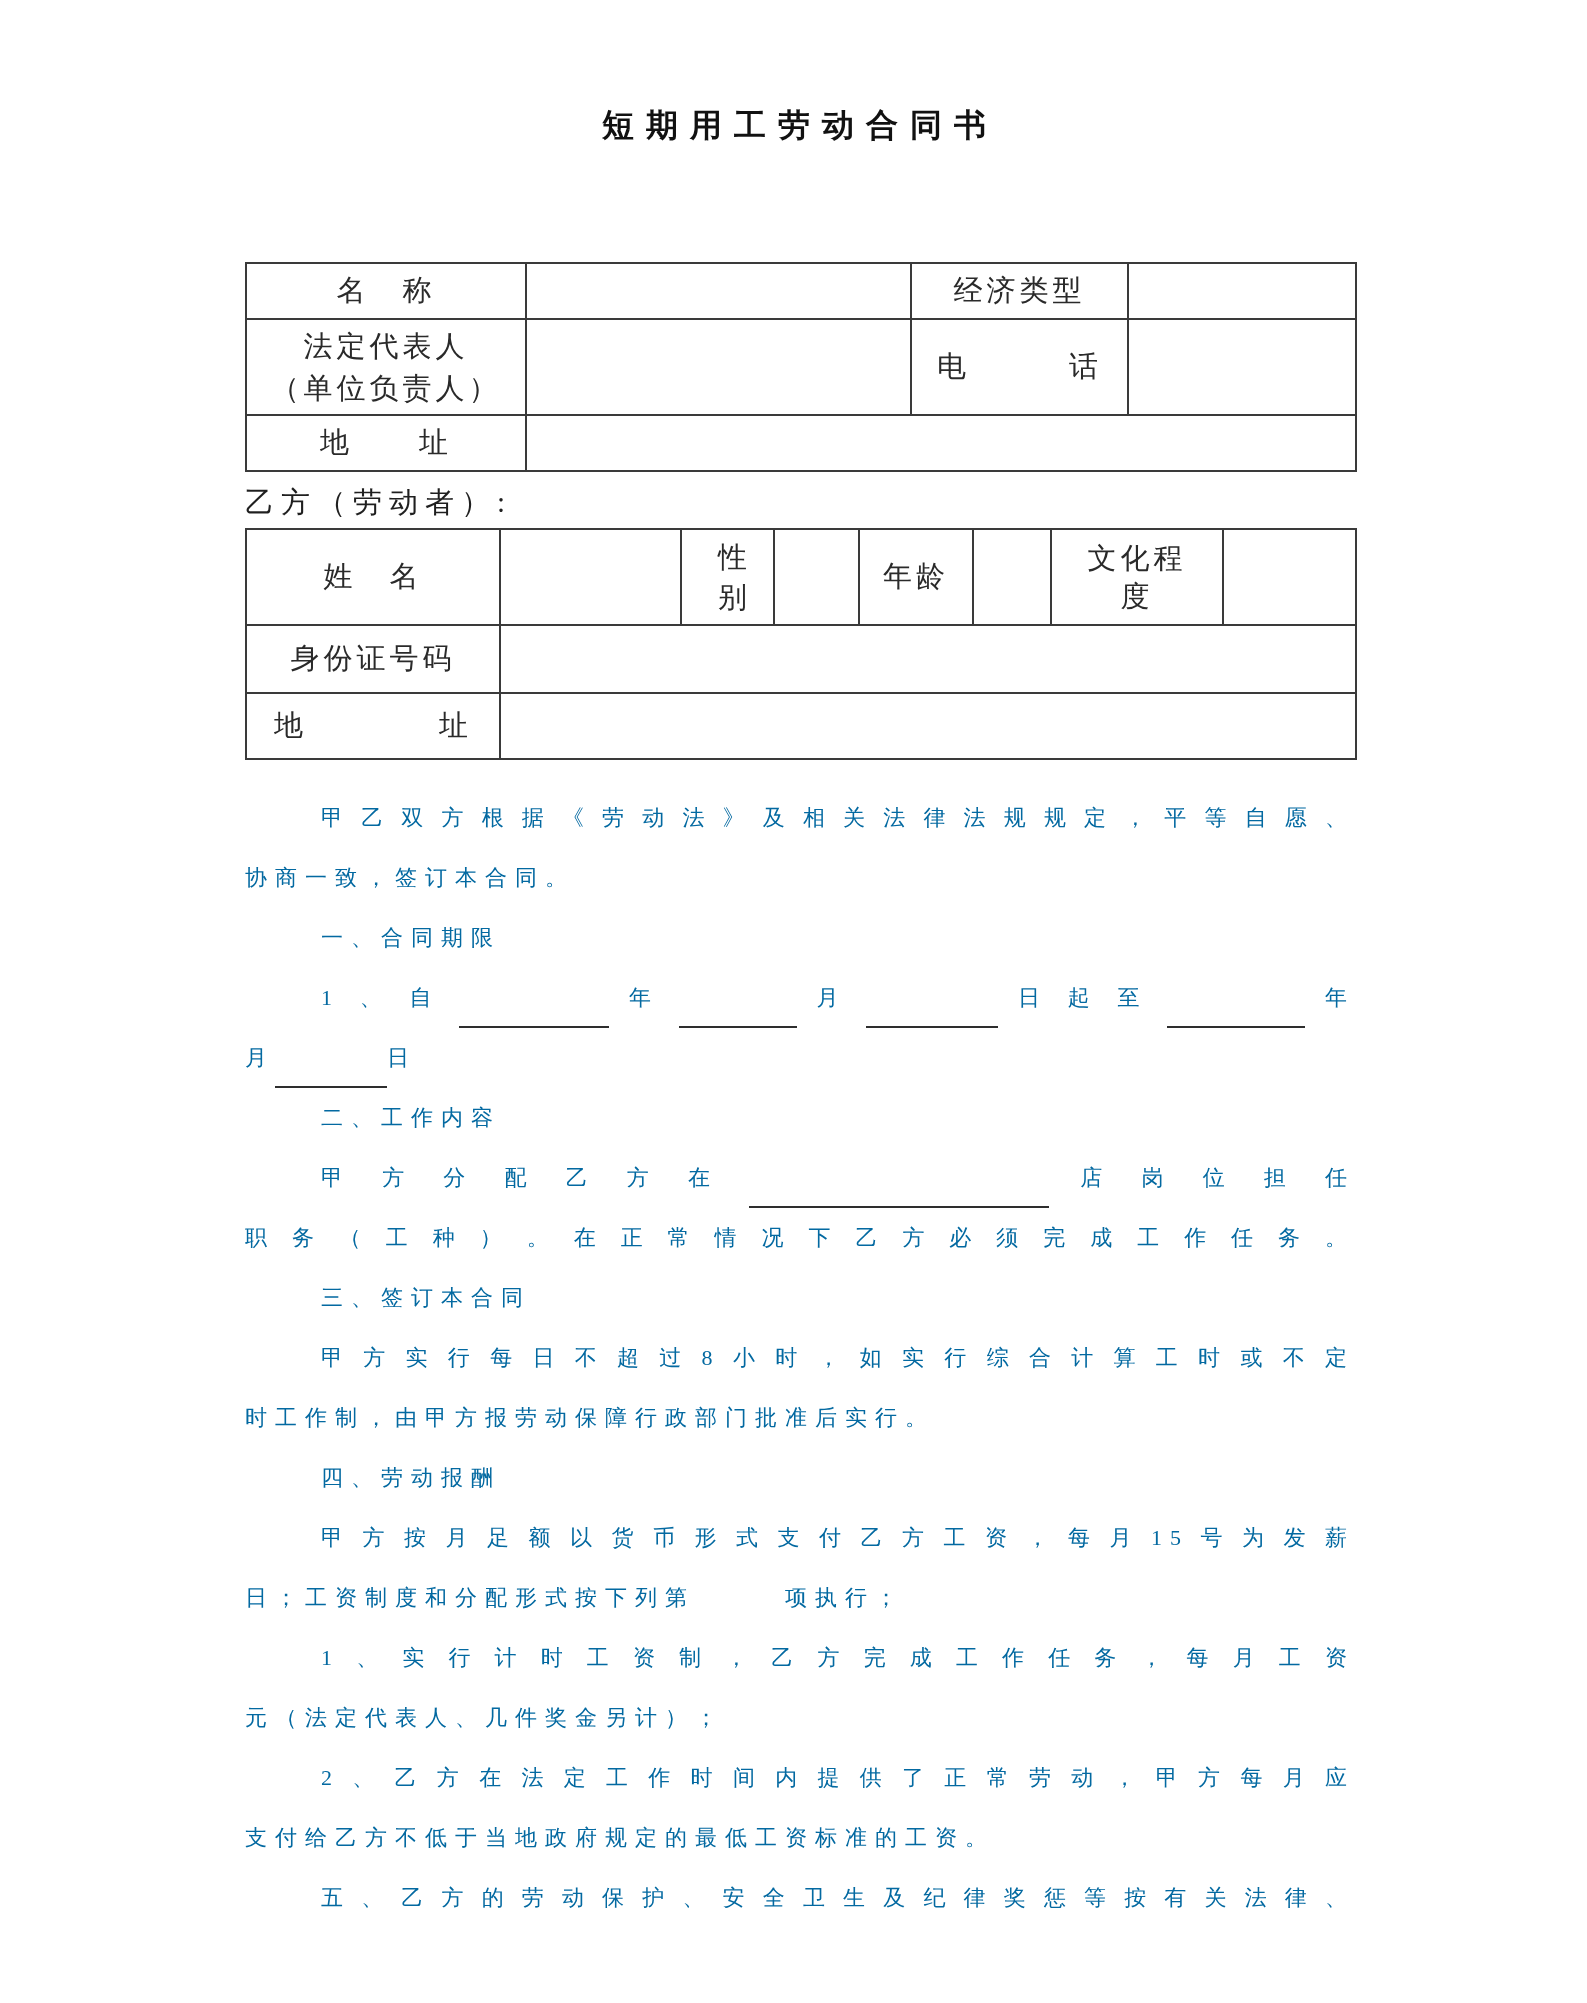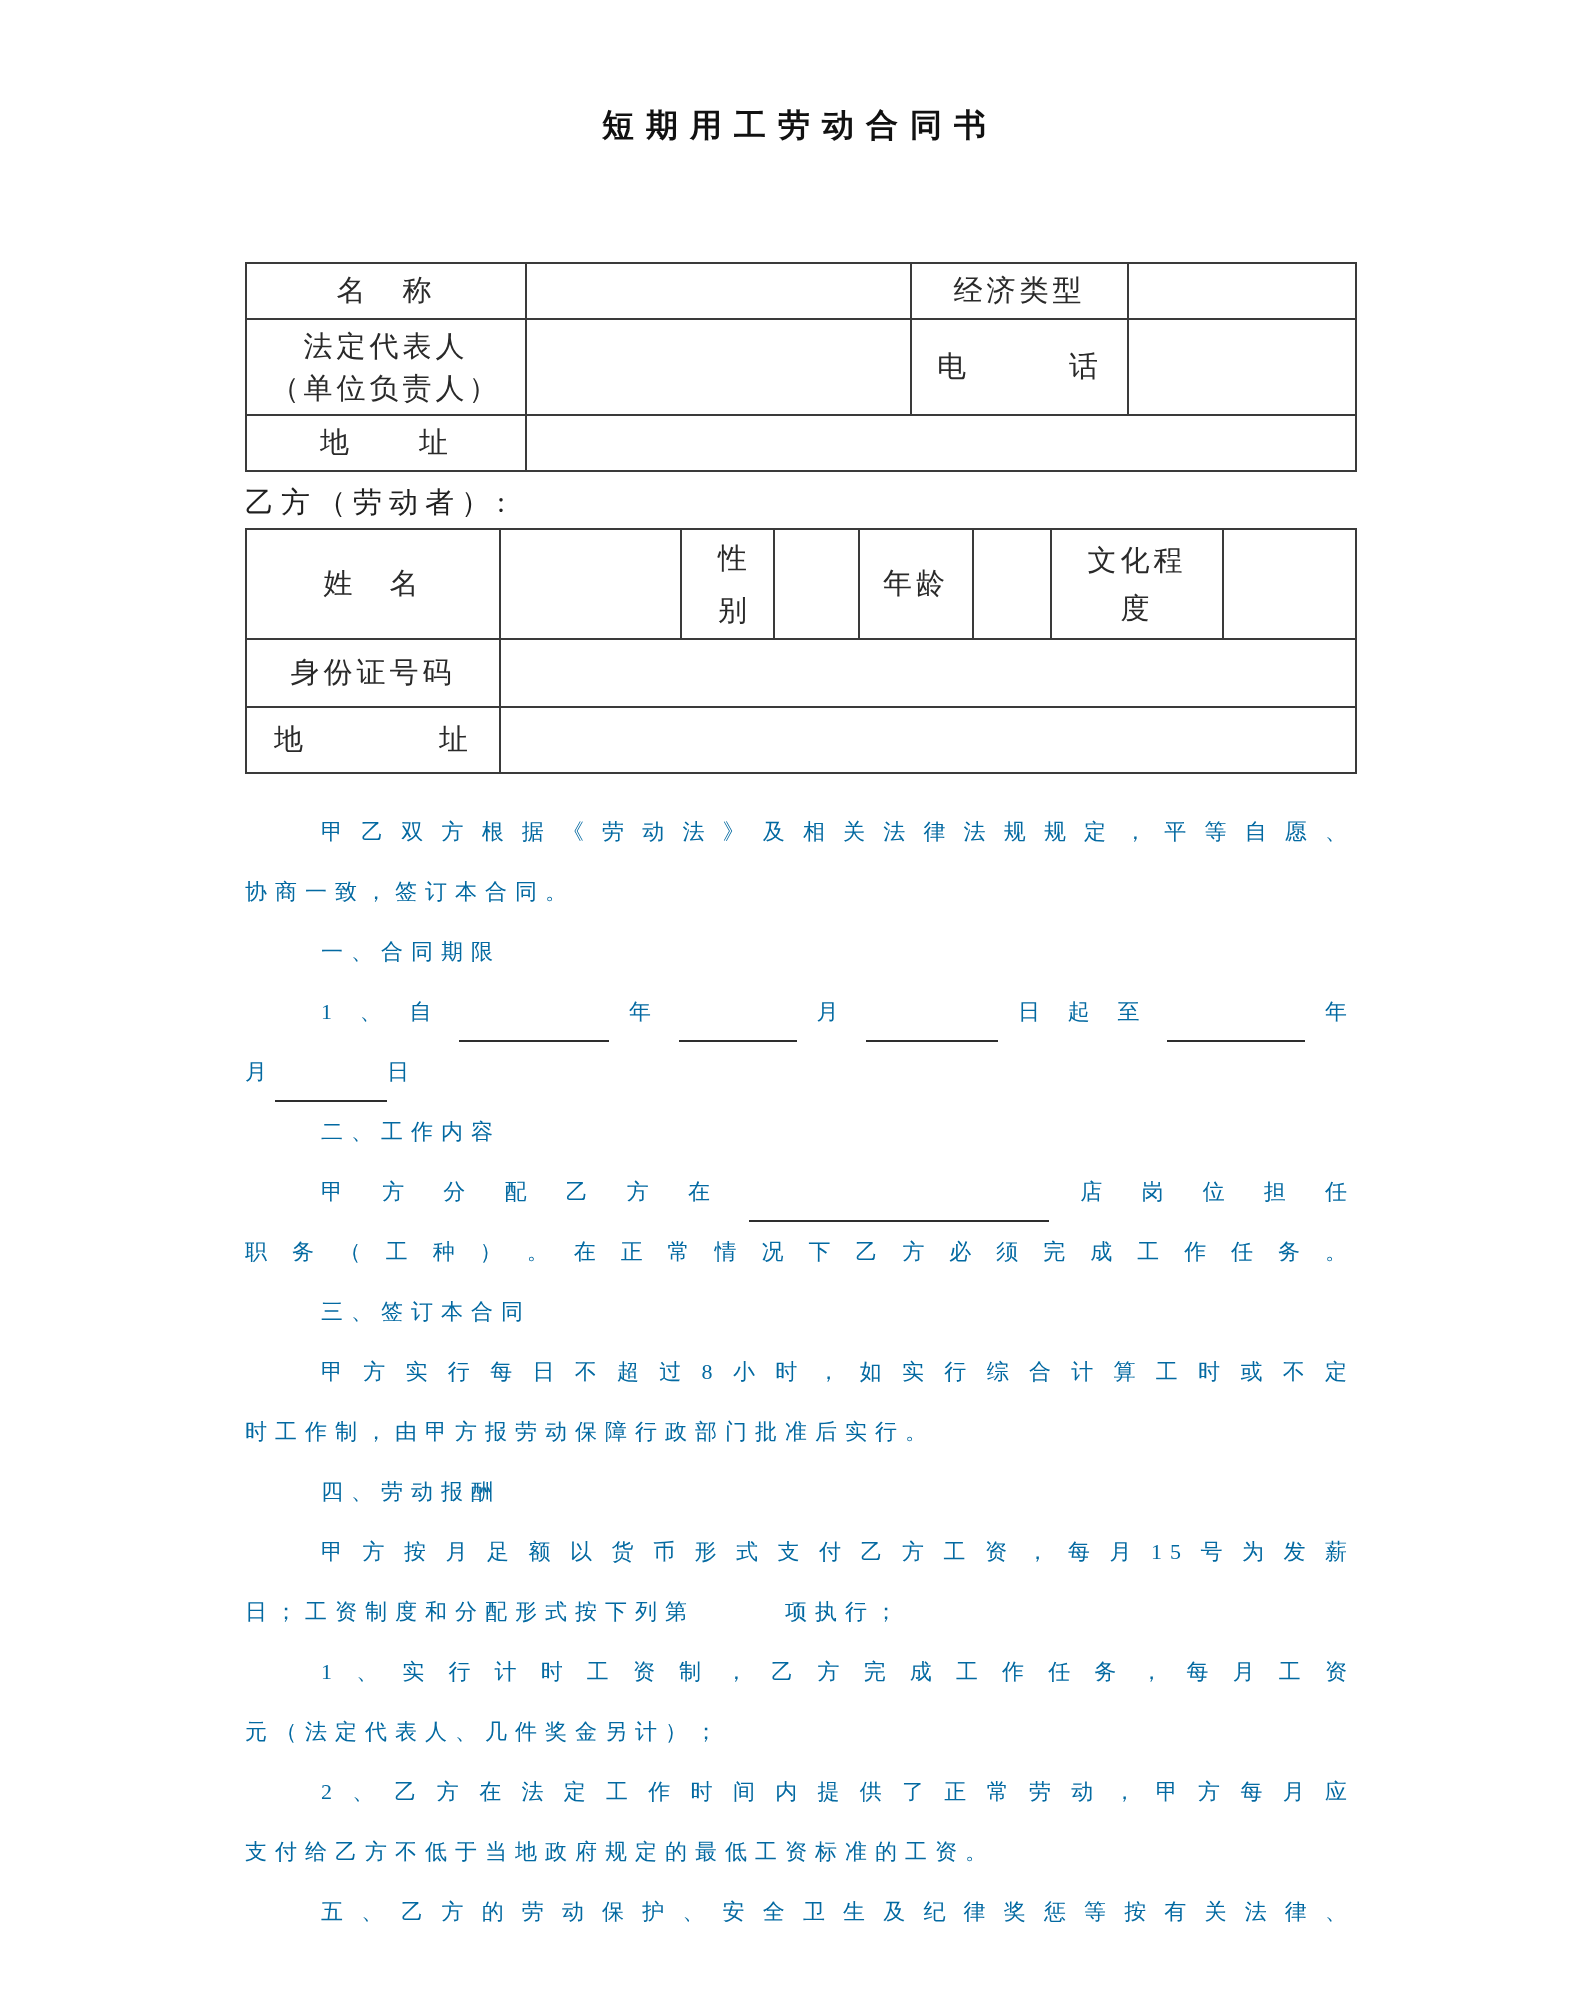--- a/index.html
+++ b/index.html
@@ -44,22 +44,22 @@
     padding:2px 4px;
     box-sizing:border-box;
   }
   table.t1 .r1{height:56px;}
   table.t1 .r2{height:96px;border-radius:25px;}
   table.t1 .r3{height:56px;}
   table.t2 .r1{height:96px;}
   table.t2 .r2{height:68px;}
   table.t2 .r3{height:66px;}
   .two-line div{line-height:42px;}
-  .narrow-2 .cell-label{display:inline-block;width:36px;line-height:52px;margin-left:14px;}
-  .narrow-3 .cell-label{display:inline-block;width:110px;line-height:48px;}
+  .narrow-2 .cell-label{display:inline-block;width:36px;line-height:40px;margin-left:14px;}
+  .narrow-3 .cell-label{display:inline-block;width:110px;line-height:38px;}
   .t1-gap{height:10px;}
   .body-text{margin-top:28px;font-size:22px;color:#0369a1;}
   .line{
     line-height:60px;
     letter-spacing:8px;
     text-align:justify;
     white-space:nowrap;
   }
   .line.stretch{white-space:normal;text-align-last:justify;}
   .line.indent{text-indent:76px;}

